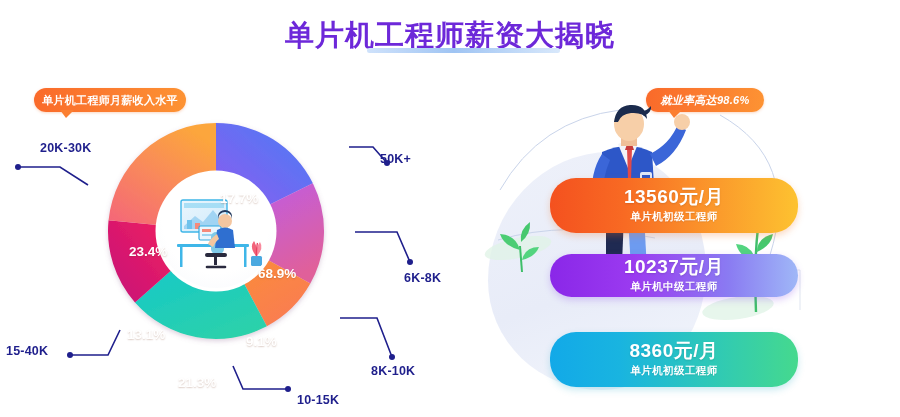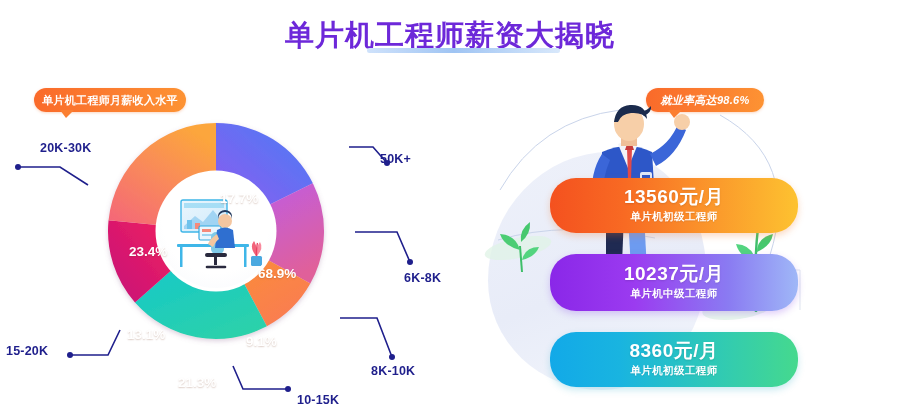--- a/index.html
+++ b/index.html
@@ -94,21 +94,21 @@
   .salary-card .role {
     font-size: 10.5px; font-weight: 700; margin-top: 3px; letter-spacing: .4px;
     text-shadow: 0 1px 1px rgba(0,0,0,.10);
   }
   #card-senior {
     left: 80px; top: 108px; width: 248px; height: 55px;
     background: linear-gradient(90deg,#f4511f 0%, #f86a23 30%, #fb9b2c 68%, #fdc230 100%);
     box-shadow: 0 3px 7px rgba(240,120,40,.28);
   }
   #card-mid {
-    left: 80px; top: 184px; width: 248px; height: 57px;
+    left: 80px; top: 184px; width: 248px; height: 43px;
     background: linear-gradient(90deg,#8a27e8 0%, #9b3bf0 34%, #8a7bf2 72%, #9fb7f7 100%);
     box-shadow: 0 3px 7px rgba(130,60,230,.25);
   }
   #card-junior {
     left: 80px; top: 262px; width: 248px; height: 55px;
     background: linear-gradient(90deg,#12a9e8 0%, #19b4e0 28%, #2fc9b6 66%, #45d98e 100%);
     box-shadow: 0 3px 7px rgba(40,170,200,.25);
   }
 
   
@@ -250,21 +250,21 @@
       <circle cx="288" cy="389" r="3"></circle>
       <circle cx="70" cy="355" r="3"></circle>
       <circle cx="18" cy="167" r="3"></circle>
     </g>
   </svg>
 
   <div class="cat-label" style="left:380px; top:152px;">50K+</div>
   <div class="cat-label" style="left:404px; top:271px;">6K-8K</div>
   <div class="cat-label" style="left:371px; top:364px;">8K-10K</div>
   <div class="cat-label" style="left:297px; top:393px;">10-15K</div>
-  <div class="cat-label" style="left:6px;   top:344px;">15-20K</div>
+  <div class="cat-label" style="left:6px;   top:344px;">15-40K</div>
   <div class="cat-label" style="left:40px;  top:141px;">20K-30K</div>
 
   <div class="bubble" id="bubble-right">
     <span>就业率高达98.6%</span>
     <span class="tail"></span>
   </div>
 
   <div id="right-panel">
 
     <div class="blob"></div>

